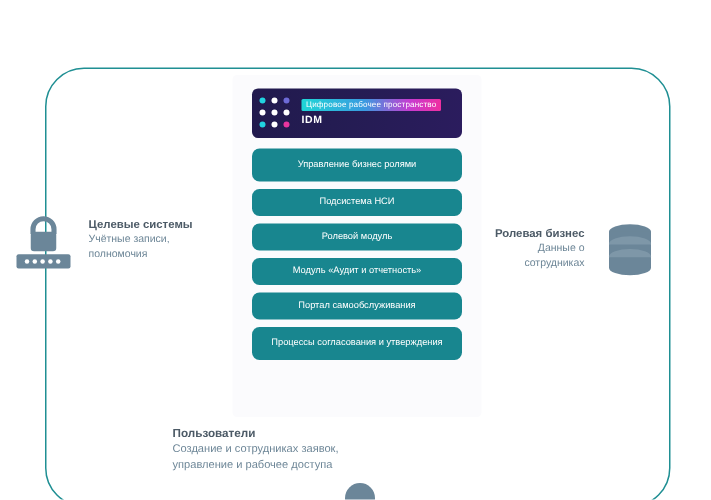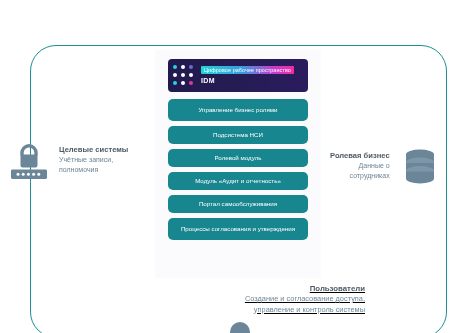--- a/index.html
+++ b/index.html
@@ -109,22 +109,21 @@
   }
 
   .lock-wrap{width:42px;height:40px;position:relative;flex:0 0 auto;}
   .db-wrap{width:40px;height:40px;position:relative;flex:0 0 auto;}
 
   
   .bottom{
     position:absolute;
     left:115px;top:243px;
     width:250px;
-    text-align:right;
-    text-decoration:underline;
+    text-align:left;
   }
   .bottom .ttl{font-size:7.8px;font-weight:bold;color:#4c5a66;line-height:11px;}
   .bottom .sub{font-size:7.4px;color:#6d8697;line-height:10.5px;}
 
   .avatar{
     position:absolute;
     left:222px;top:280px;
     width:36px;height:40px;
   }
 </style>
@@ -207,22 +206,22 @@
         <ellipse cx="20" cy="16.5" rx="14" ry="5" fill="#7e97a8"></ellipse>
         <path d="M6 17 v7.5 a14 5 0 0 0 28 0 V17" fill="#6b8699"></path>
         <ellipse cx="20" cy="25" rx="14" ry="5" fill="#7e97a8"></ellipse>
         <path d="M6 25.5 v7 a14 5 0 0 0 28 0 v-7" fill="#6b8699"></path>
       </svg>
     </span>
   </div>
 
   <div class="bottom">
     <div class="ttl">Пользователи</div>
-    <div class="sub">Создание и согласование доступа,</div>
-    <div class="sub">управление и контроль системы</div>
+    <div class="sub">Создание и сотрудниках заявок,</div>
+    <div class="sub">управление и рабочее доступа</div>
   </div>
 
   <span class="avatar">
     <svg width="36" height="40" viewBox="0 0 36 40">
       <circle cx="18" cy="12" r="10" fill="#6b8699"></circle>
       <path d="M1.5 40 C2.5 27.5 9.5 22.5 18 22.5 C26.5 22.5 33.5 27.5 34.5 40 Z" fill="#6b8699"></path>
     </svg>
   </span>
 
 </div>

